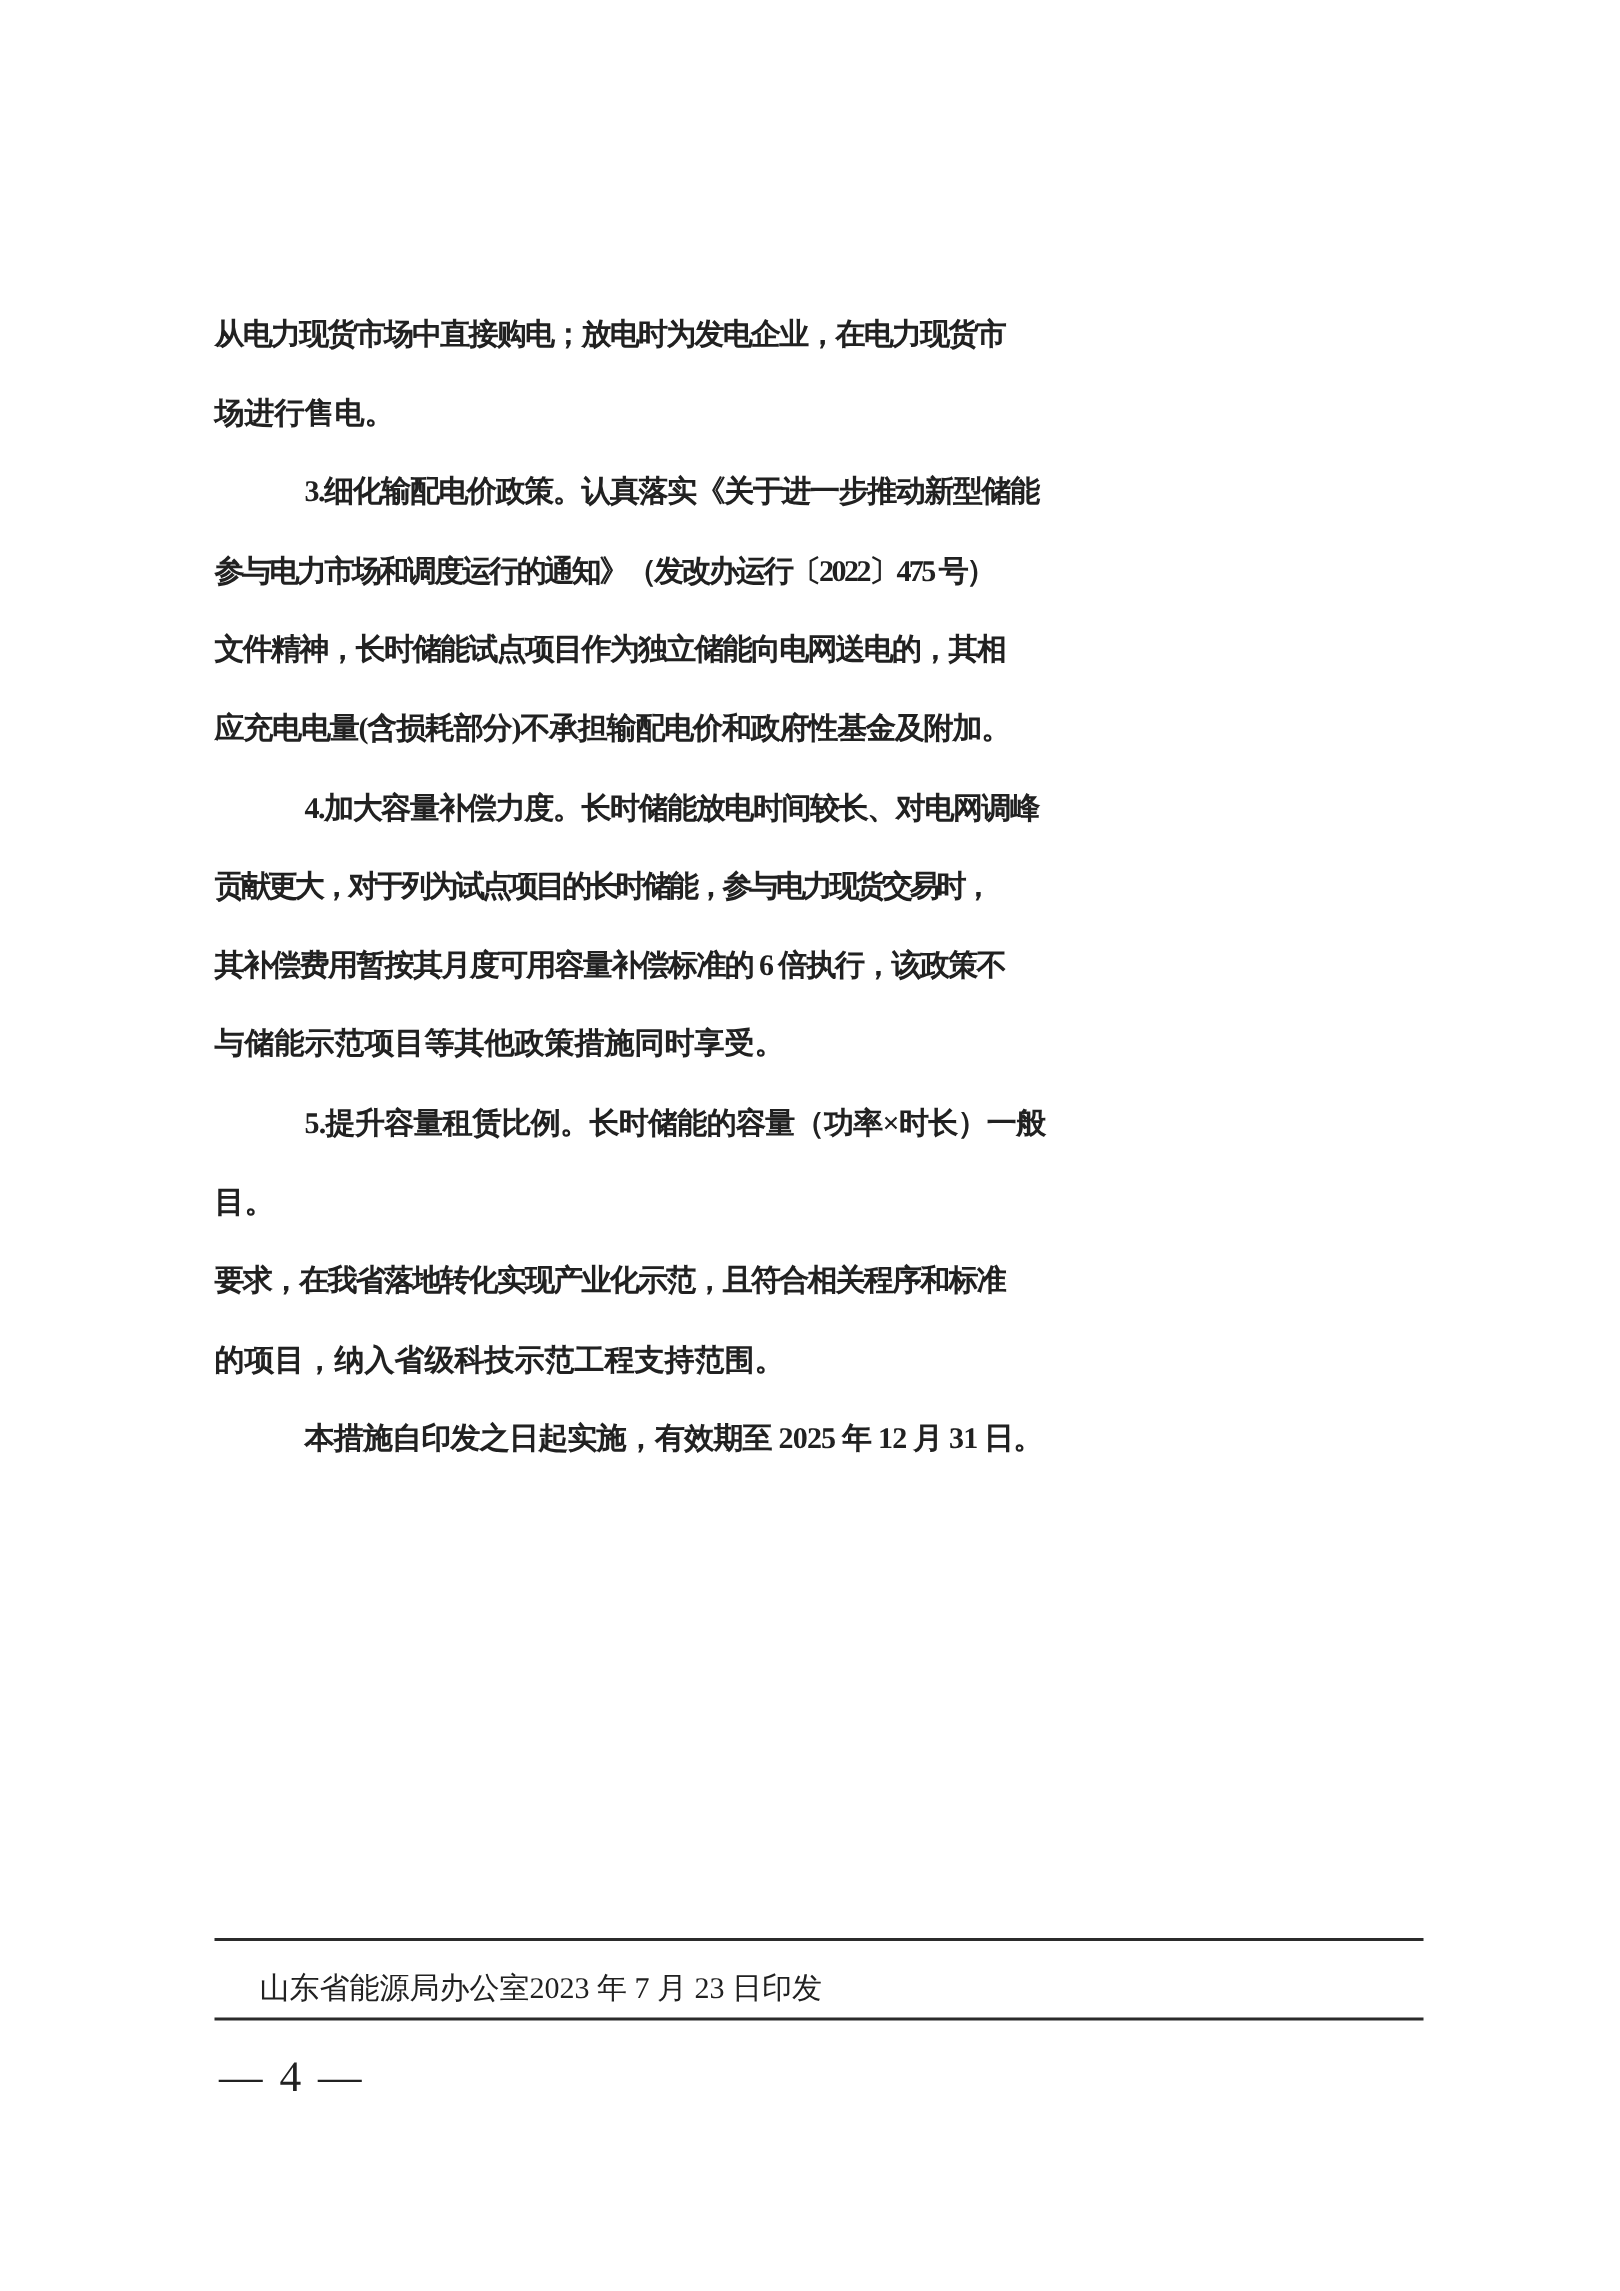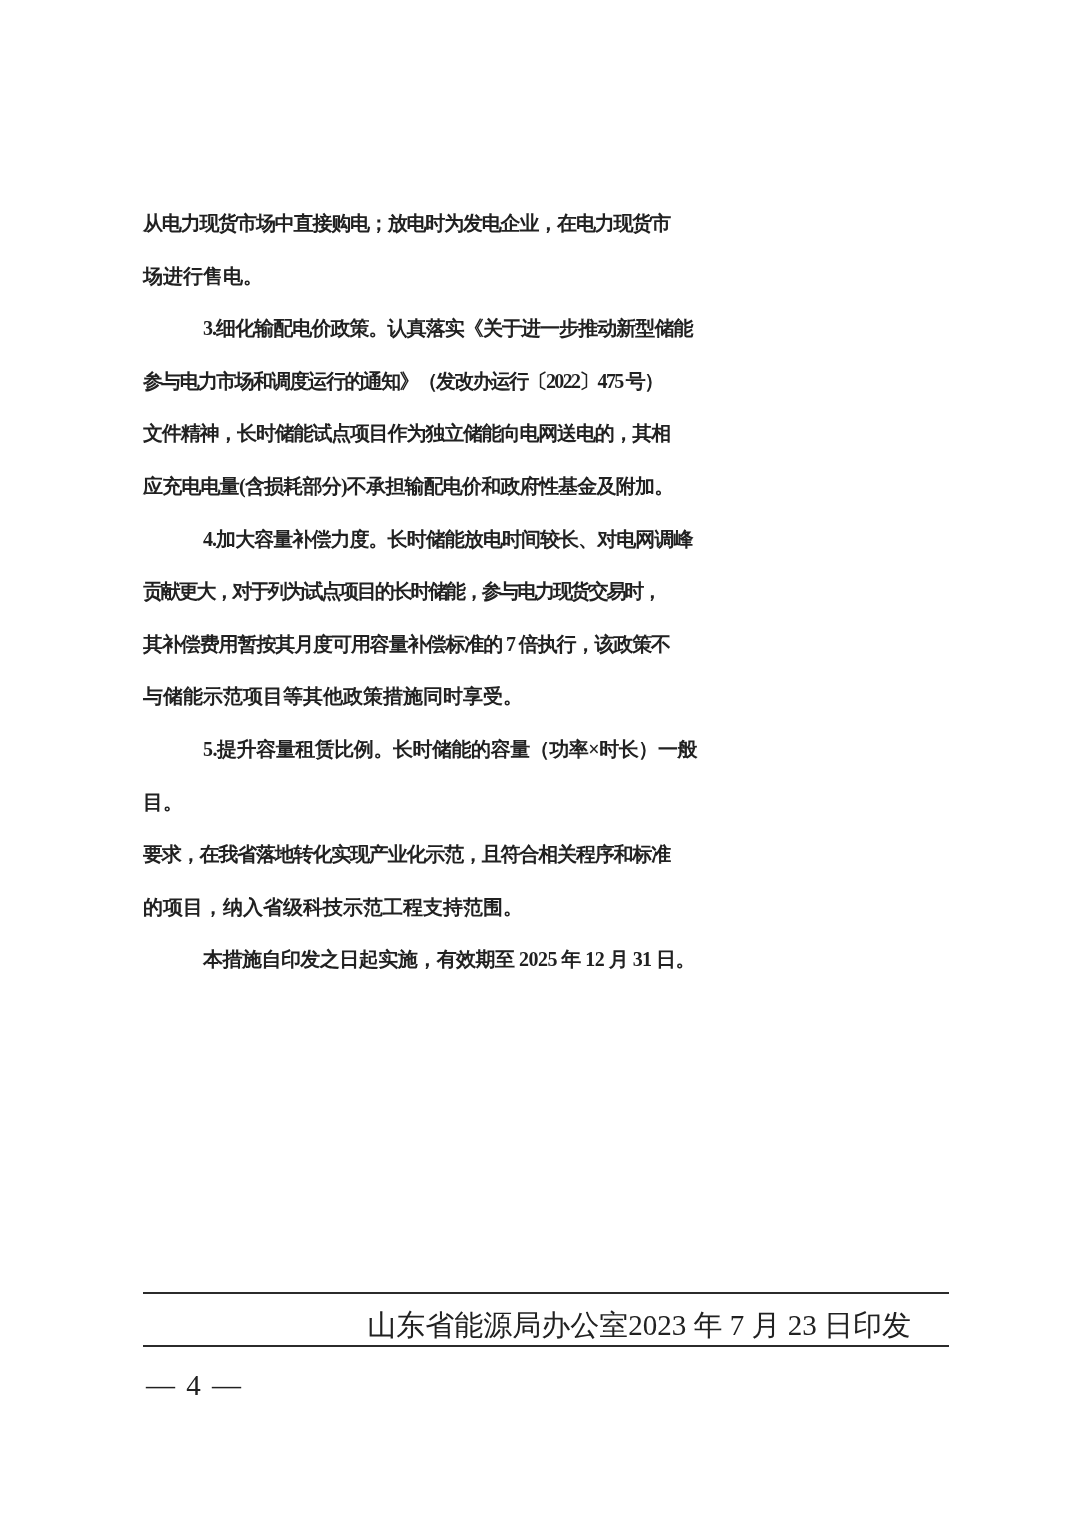--- a/index.html
+++ b/index.html
@@ -39,23 +39,23 @@
   .footer-rule.bottom { top: 1345px; }
   .footer-row {
     position: absolute;
     left: 143px;
     top: 1294px;
     width: 806px;
     height: 50px;
     box-sizing: border-box;
     padding: 13px 38px 0 30px;
     display: flex;
-    justify-content: flex-end;
+    justify-content: flex-start;
     align-items: center;
-    font-size: 29px;
+    font-size: 20px;
   }
   .page-num {
     position: absolute;
     left: 146px;
     top: 1362px;
     height: 46px;
     line-height: 46px;
     font-size: 29px;
     letter-spacing: 2px;
   }
@@ -67,21 +67,21 @@
 
   <main class="doc-body">
       <div class="line fill"><span class="line-text" style="letter-spacing: -1.17857px;">从电力现货市场中直接购电；放电时为发电企业，在电力现货市</span></div>
       <div class="line"><span class="line-text" style="letter-spacing: 0px;">场进行售电。</span></div>
       <div class="line indent fill"><span class="line-text" style="letter-spacing: -0.944444px;">3.细化输配电价政策。认真落实《关于进一步推动新型储能</span></div>
       <div class="line fill"><span class="line-text" style="letter-spacing: -1.68182px;">参与电力市场和调度运行的通知》（发改办运行〔2022〕475 号）</span></div>
       <div class="line fill"><span class="line-text" style="letter-spacing: -1.17857px;">文件精神，长时储能试点项目作为独立储能向电网送电的，其相</span></div>
       <div class="line fill"><span class="line-text" style="letter-spacing: -0.792565px;">应充电电量(含损耗部分)不承担输配电价和政府性基金及附加。</span></div>
       <div class="line indent fill"><span class="line-text" style="letter-spacing: -0.944444px;">4.加大容量补偿力度。长时储能放电时间较长、对电网调峰</span></div>
       <div class="line fill"><span class="line-text" style="letter-spacing: -2.17241px;">贡献更大，对于列为试点项目的长时储能，参与电力现货交易时，</span></div>
-      <div class="line fill"><span class="line-text" style="letter-spacing: -1.1px;">其补偿费用暂按其月度可用容量补偿标准的 7 倍执行，该政策不</span></div>
+      <div class="line fill"><span class="line-text" style="letter-spacing: -1.1px;">其补偿费用暂按其月度可用容量补偿标准的 6 倍执行，该政策不</span></div>
       <div class="line"><span class="line-text" style="letter-spacing: 0px;">与储能示范项目等其他政策措施同时享受。</span></div>
       <div class="line indent fill"><span class="line-text" style="letter-spacing: -0.460069px;">5.提升容量租赁比例。长时储能的容量（功率×时长）一般</span></div>
       <div class="line"><span class="line-text" style="letter-spacing: 0px;">目。</span></div>
       <div class="line fill"><span class="line-text" style="letter-spacing: -1.17857px;">要求，在我省落地转化实现产业化示范，且符合相关程序和标准</span></div>
       <div class="line"><span class="line-text" style="letter-spacing: 0px;">的项目，纳入省级科技示范工程支持范围。</span></div>
       <div class="line indent"><span class="line-text" style="letter-spacing: -0.529412px;">本措施自印发之日起实施，有效期至 2025 年 12 月 31 日。</span></div>
     </main>
 
   <div class="footer-rule top"></div>
   <div class="footer-row">

